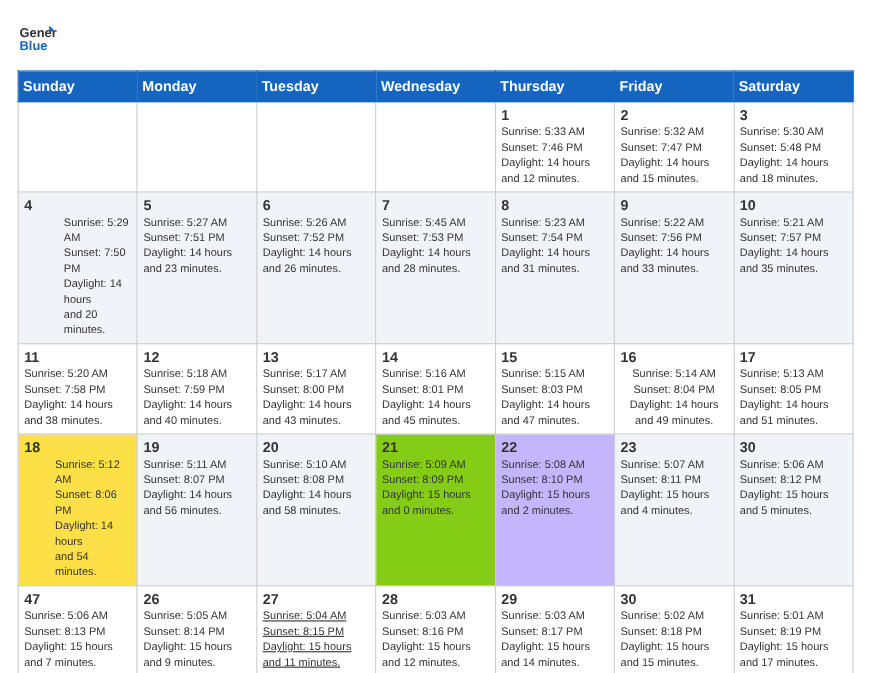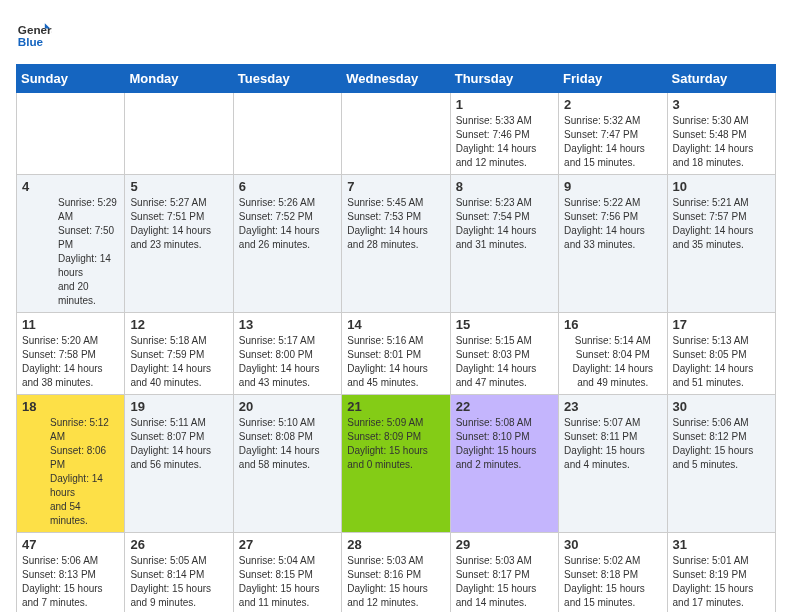--- a/index.html
+++ b/index.html
@@ -295,21 +295,21 @@
         </td>
         <td>
           <div class="day-num">26</div>
           <div class="day-info" style="white-space: pre-line;">Sunrise: 5:05 AM
 Sunset: 8:14 PM
 Daylight: 15 hours
 and 9 minutes.</div>
         </td>
         <td>
           <div class="day-num">27</div>
-          <div class="day-info" style="white-space: pre-line;">Sunrise: 5:04 AM
+          <div class="day-info" style="white-space: pre-line; text-decoration: underline;">Sunrise: 5:04 AM
 Sunset: 8:15 PM
 Daylight: 15 hours
 and 11 minutes.</div>
         </td>
         <td>
           <div class="day-num">28</div>
           <div class="day-info" style="white-space: pre-line;">Sunrise: 5:03 AM
 Sunset: 8:16 PM
 Daylight: 15 hours
 and 12 minutes.</div>

